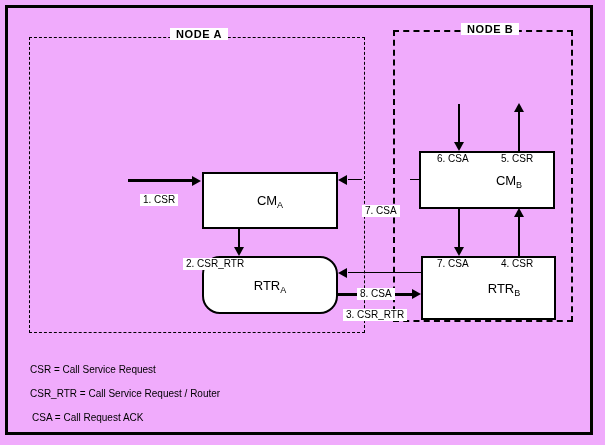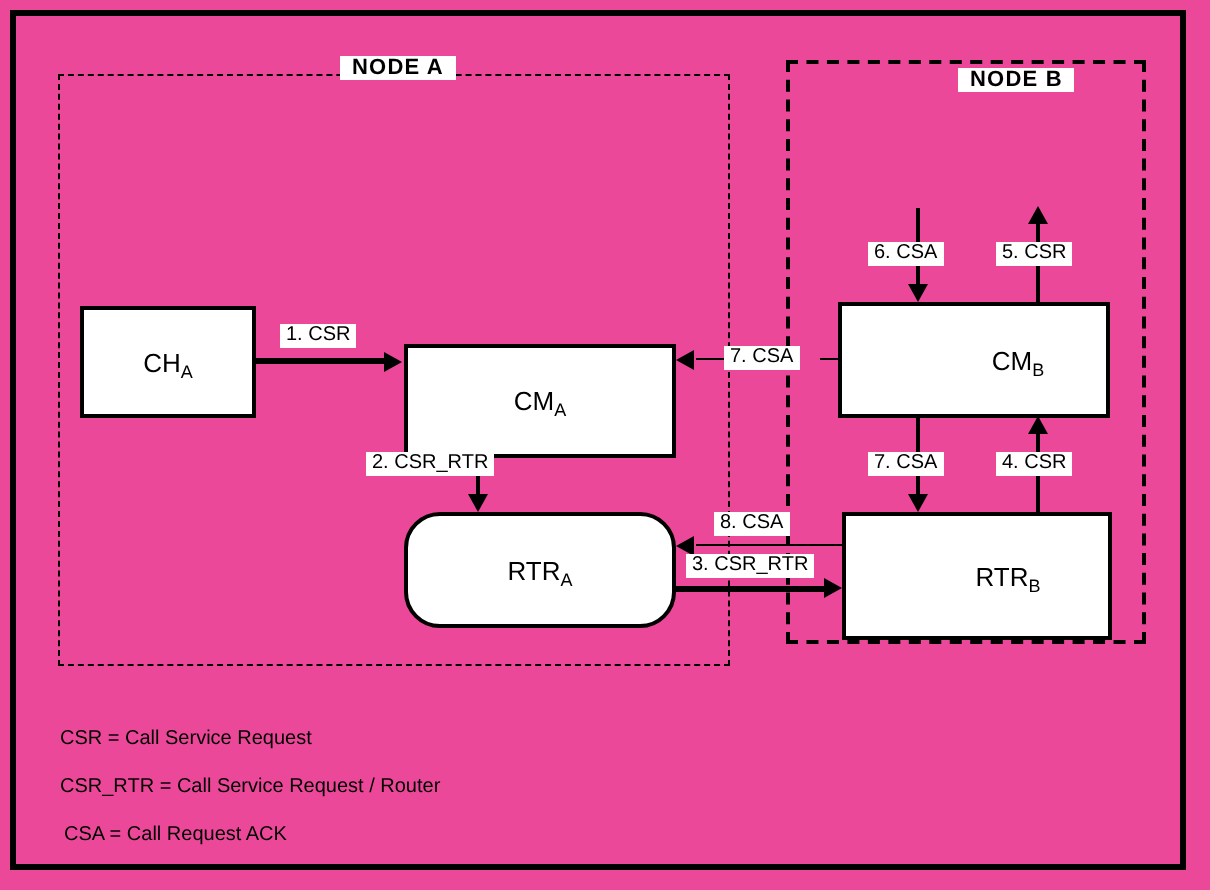--- a/index.html
+++ b/index.html
@@ -8,21 +8,21 @@
     background: #ffffff;
   }
   body {
     font-family: "Liberation Sans", sans-serif;
     color: #000000;
   }
   #canvas {
     position: relative;
     width: 605px;
     height: 445px;
-    background: #ec4899;
+    background: #f0abfc;
     overflow: hidden;
     text-decoration: underline;
   }
   
   .outer-frame {
     position: absolute;
     left: 5px;
     top: 5px;
     width: 588px;
     height: 430px;
@@ -108,47 +108,43 @@
   }
   
   .msg {
     position: absolute;
     font-size: 10px;
     white-space: nowrap;
     background: #ffffff;
     padding: 0 3px;
     line-height: 12px;
     z-index: 6;
+    margin-top: 32px;
   }
   
   .legend {
     position: absolute;
     font-size: 10px;
     white-space: nowrap;
     line-height: 13px;
   }
 </style>
 </head>
 <body>
 
 <div id="canvas">
 
   <div class="outer-frame"></div>
 
   <div class="node-box" style="left:29px; top:37px; width:336px; height:296px;"></div>
   <div class="node-label" style="left:170px; top:28px;">NODE A</div>
 
   <div class="node-box heavy" style="left:393px; top:30px; width:180px; height:292px;"></div>
-  <div class="node-label" style="left:461px; top:34px;margin-left:18px;">NODE B</div>
-
-  <div class="comp-box" style="left:40px; top:153px; width:88px; height:56px;">
-    <span class="lbl">
-      <span>CH</span><sub>A</sub>
-    </span>
-  </div>
+  <div class="node-label" style="left:461px; top:23px;">NODE B</div>
+
 
   <div class="comp-box" style="left:202px; top:152px; width:136px; height:57px;margin-top:20px;">
     <span class="lbl">
       <span>CM</span><sub>A</sub>
     </span>
   </div>
 
   <div class="comp-box" style="left:202px; top:256px; width:136px; height:58px;border-radius:18px;">
     <span class="lbl">
       <span>RTR</span><sub>A</sub>

